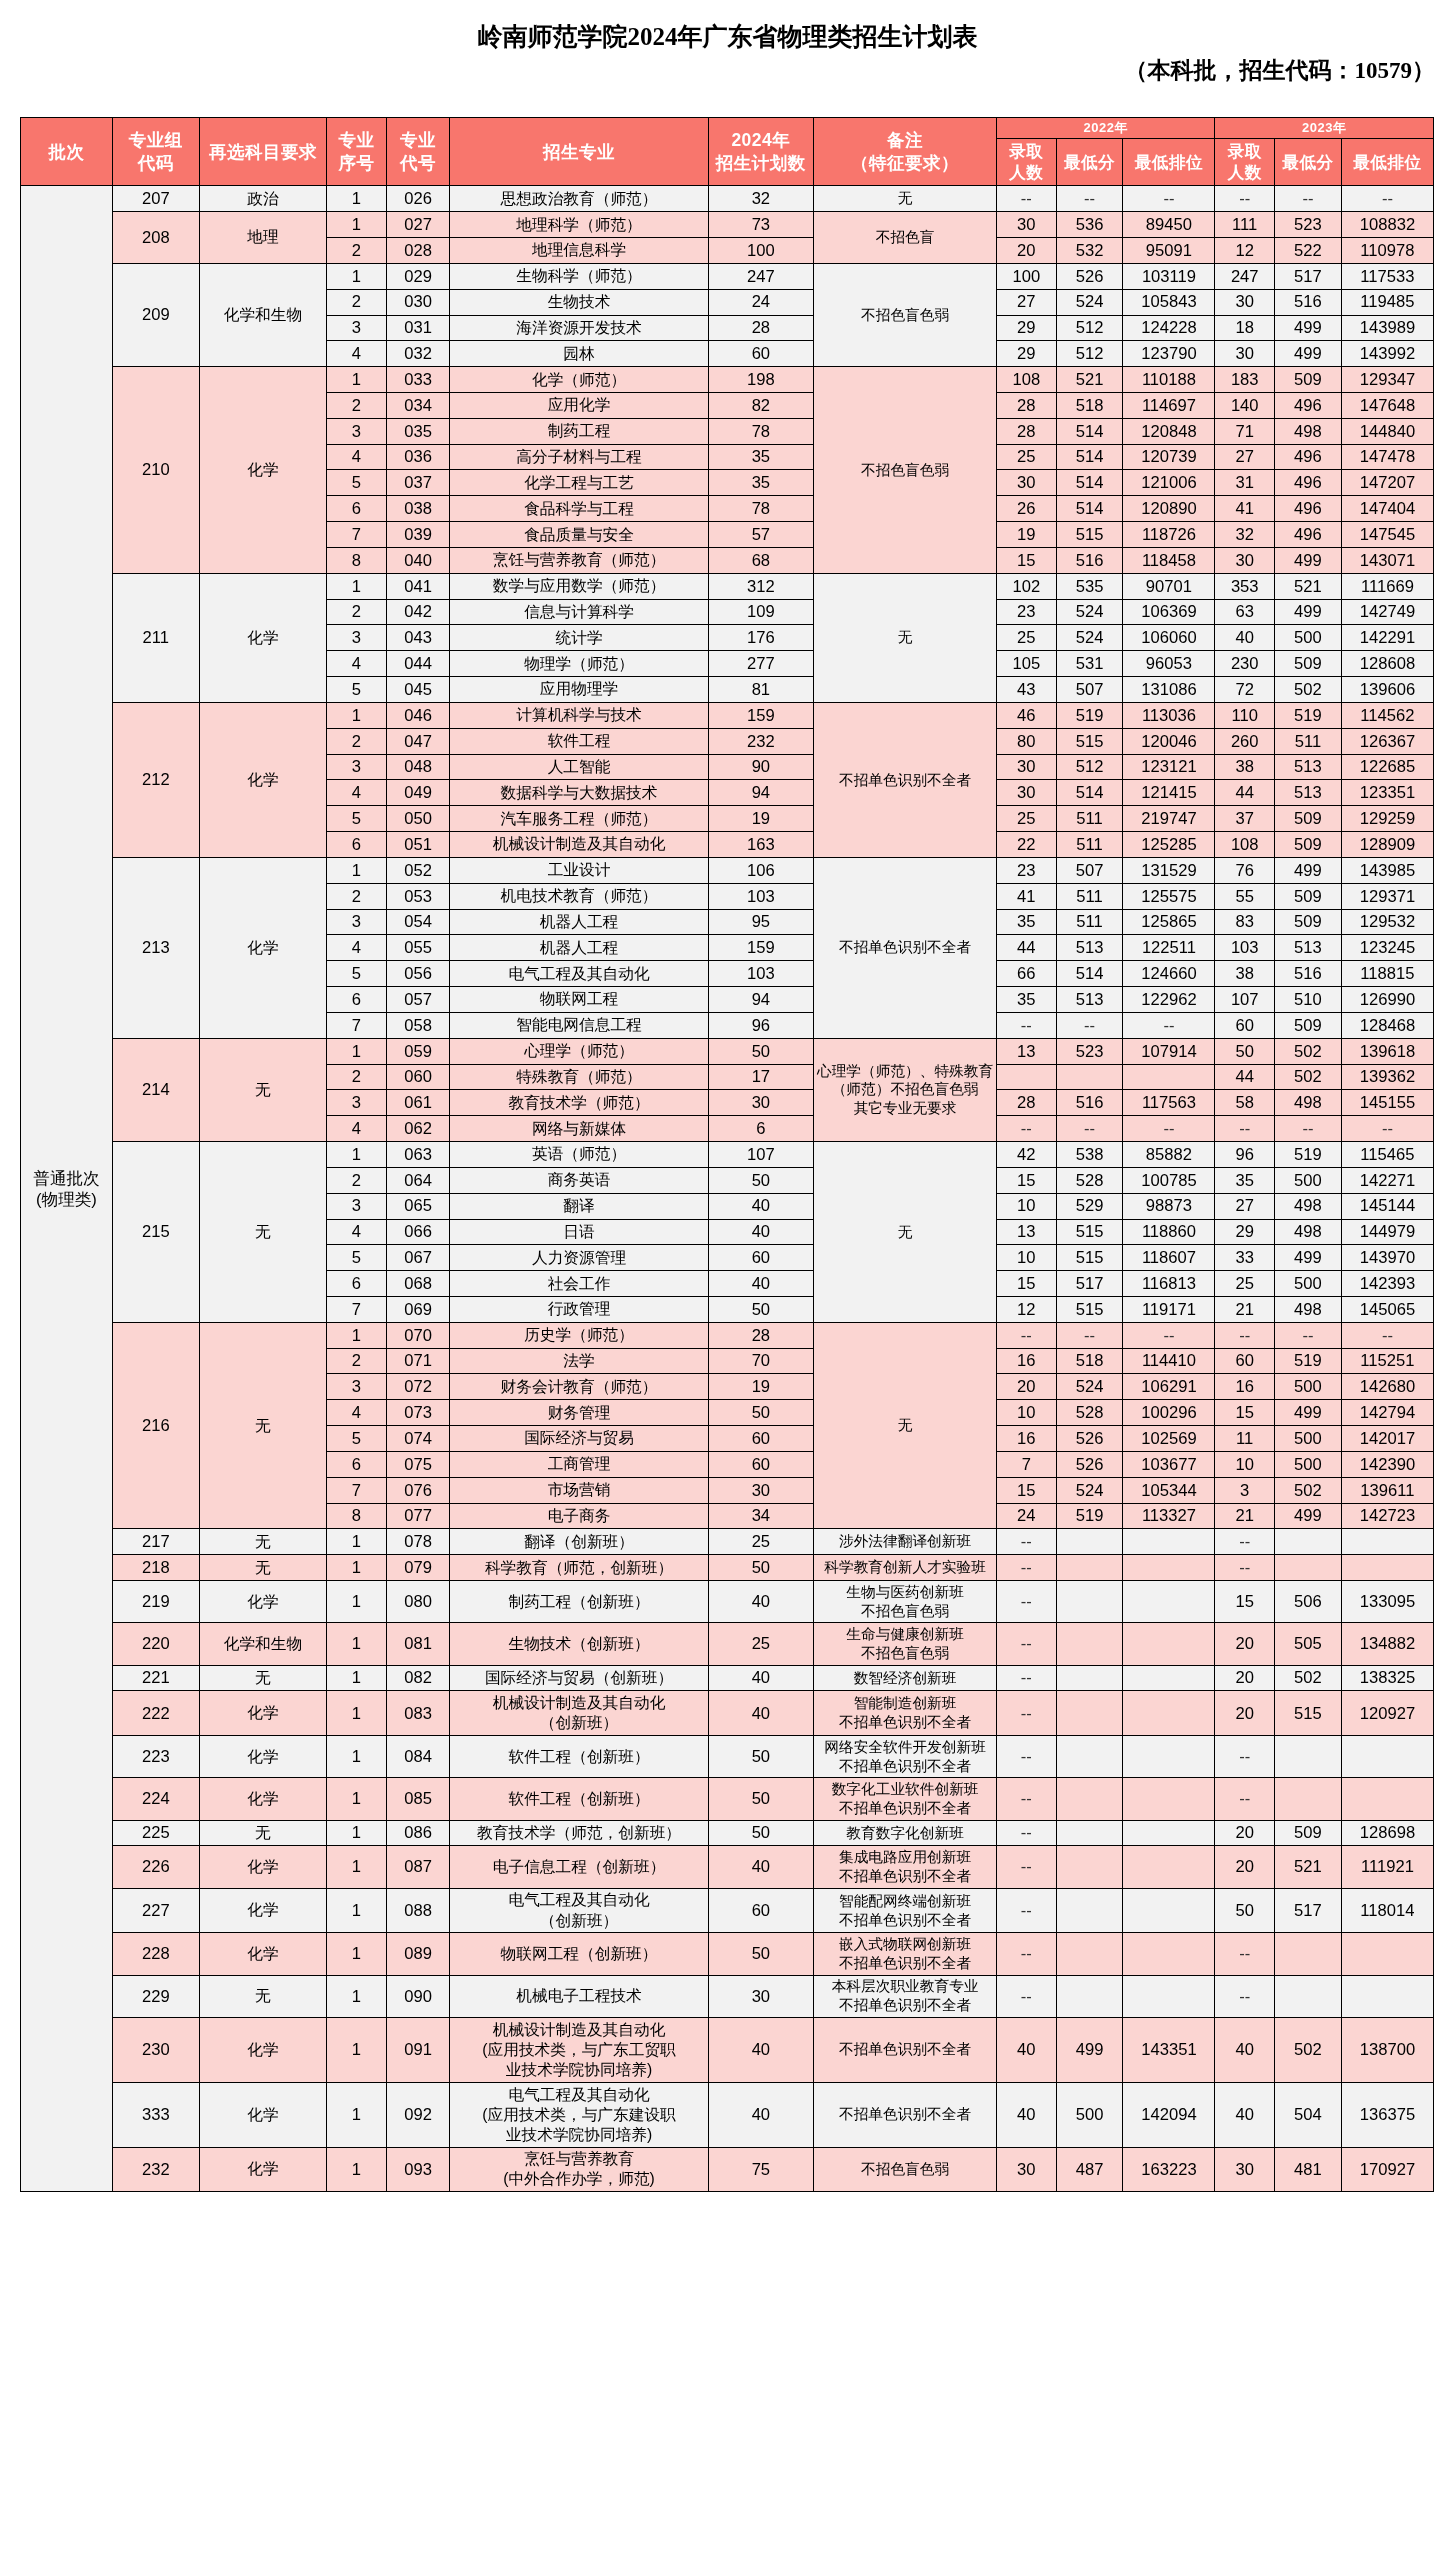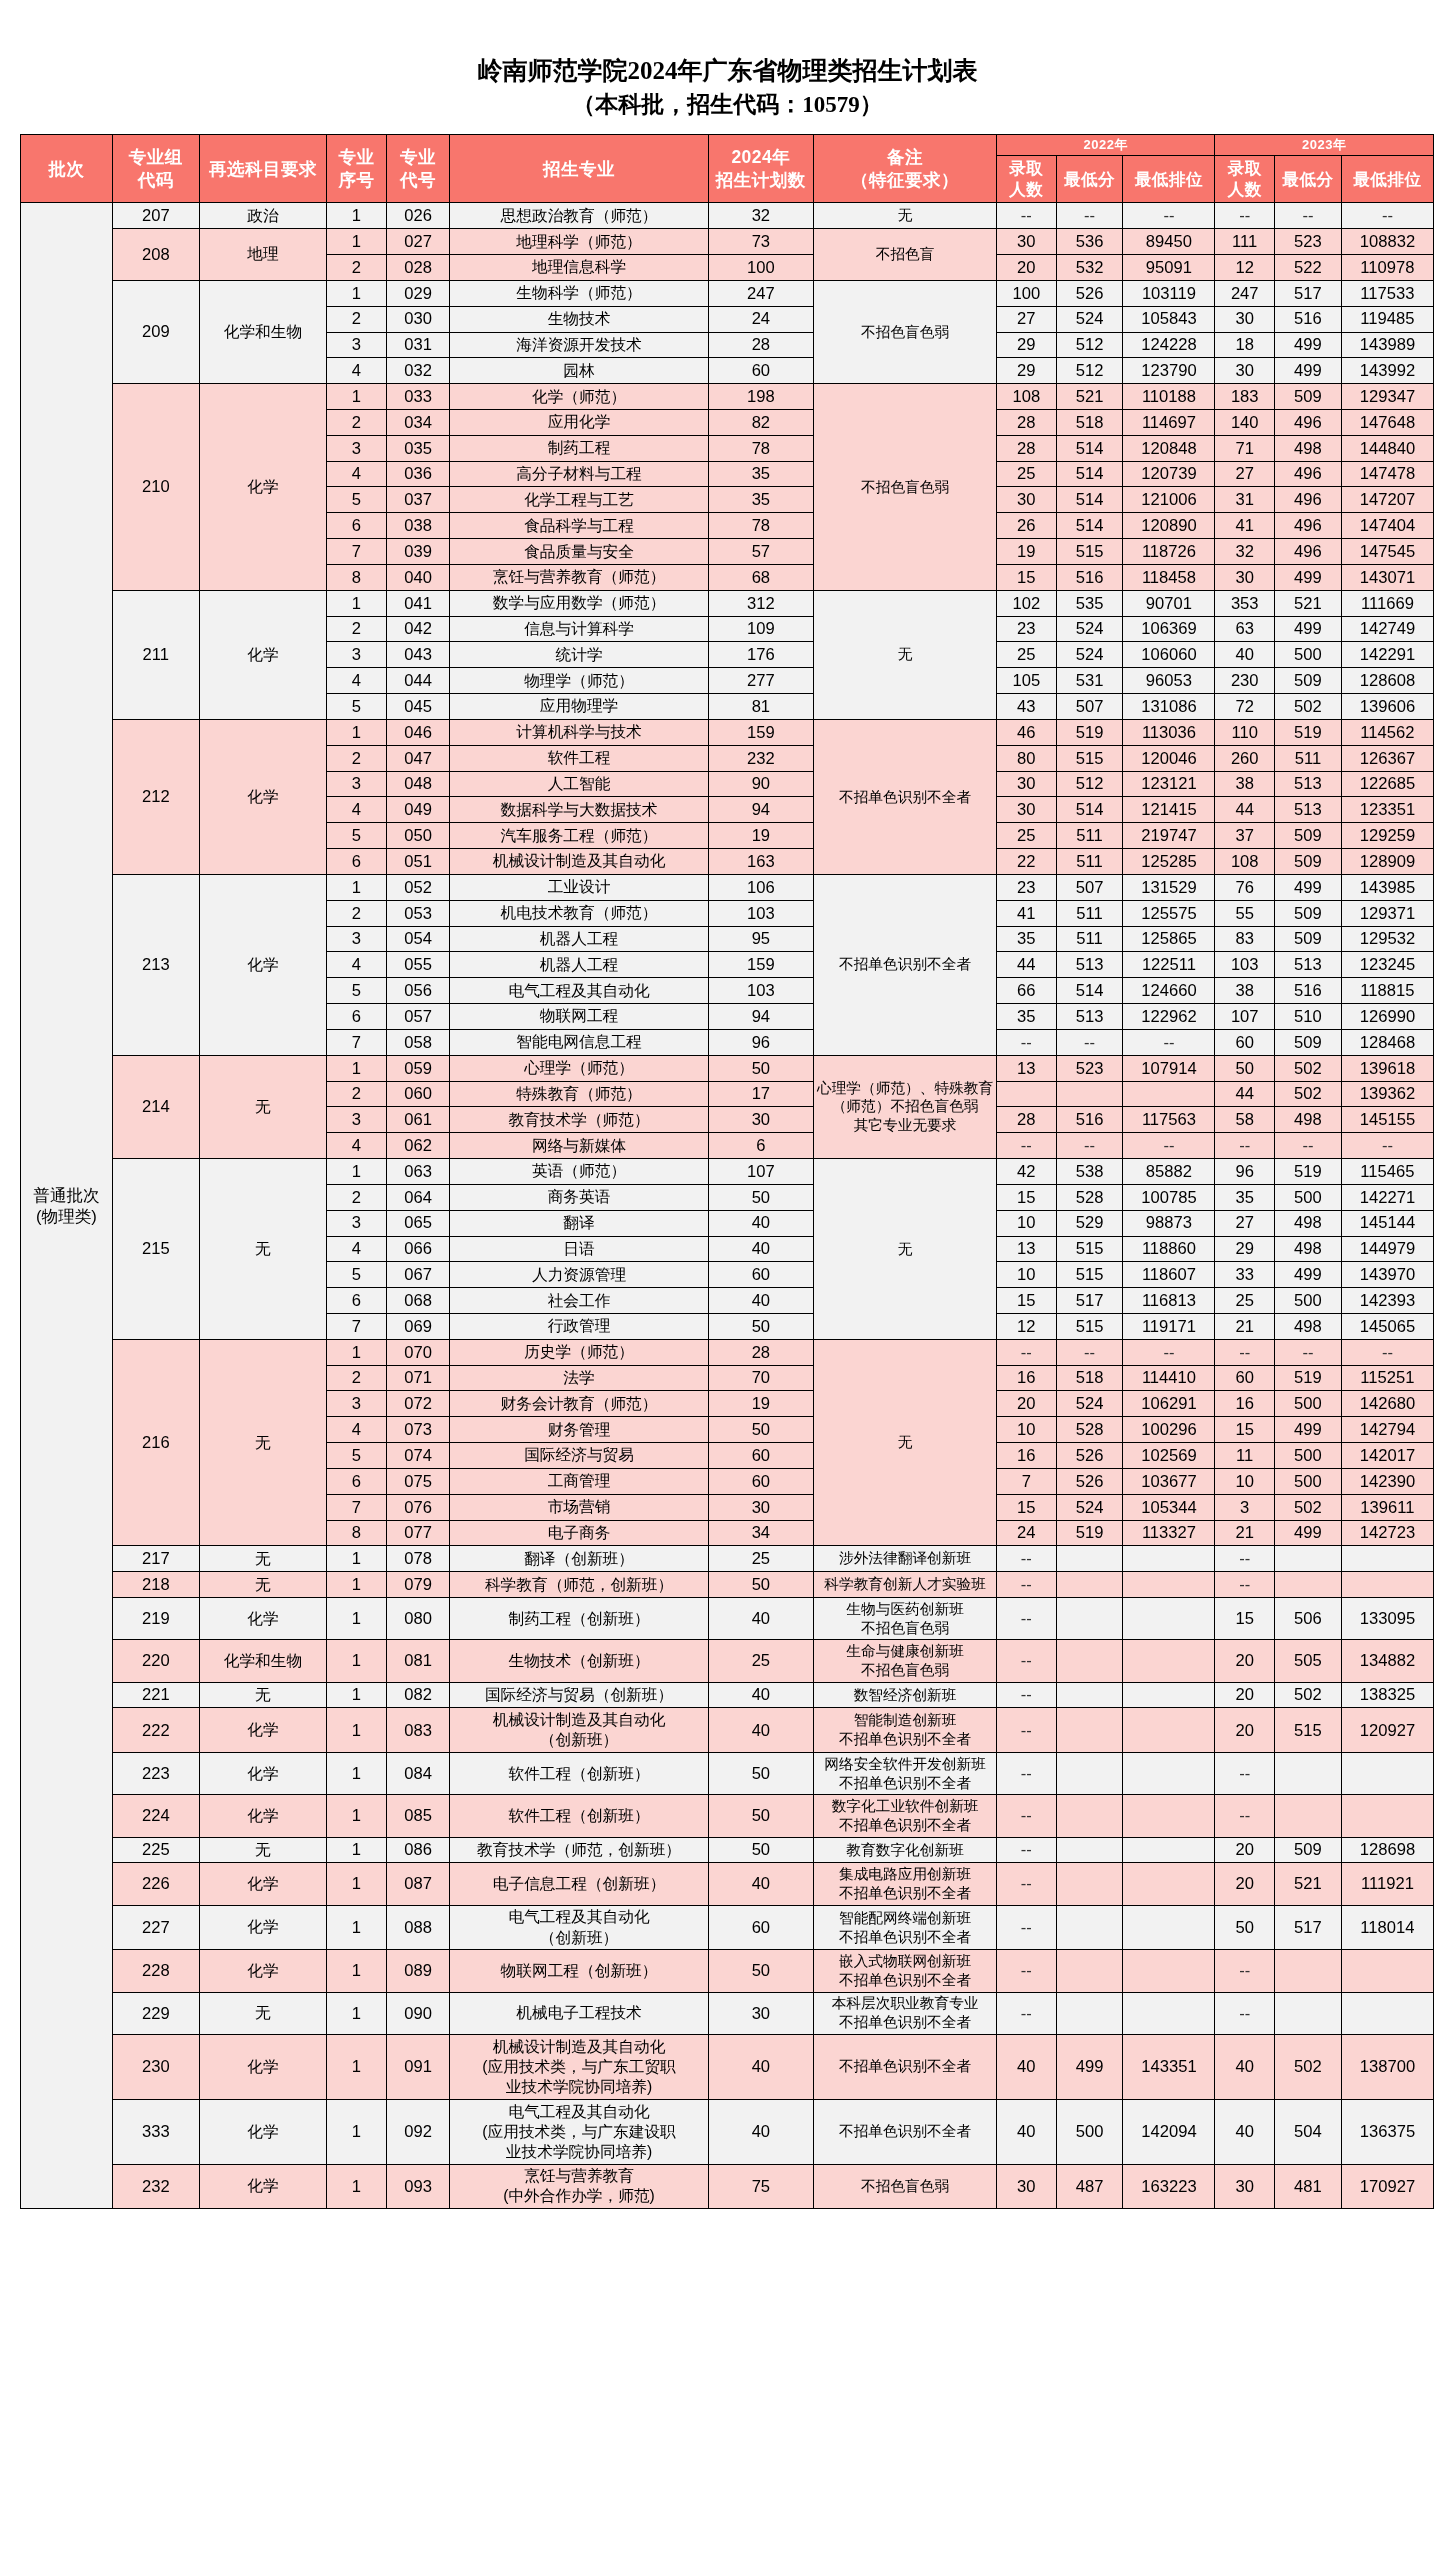--- a/index.html
+++ b/index.html
@@ -3,28 +3,28 @@
 <meta charset="utf-8">
 <style>
   html,body{margin:0;padding:0;background:#fff;}
   body{
     width:1455px;
     font-family:"Liberation Sans","DejaVu Sans",sans-serif;
     color:#000;
     -webkit-font-smoothing:antialiased;
   }
   .page{width:1455px;box-sizing:border-box;padding:0 20px 37px 20px;}
-  .title-block{text-align:center;padding-top:20px;padding-bottom:13px;margin-top:34px;}
+  .title-block{text-align:center;padding-top:20px;padding-bottom:30px;}
   .title-main{
     font-family:"Liberation Serif","DejaVu Serif",serif;
     font-size:25px;font-weight:bold;letter-spacing:0px;line-height:1.35;
   }
   .title-sub{
     font-family:"Liberation Serif","DejaVu Serif",serif;
-    font-size:23px;font-weight:bold;line-height:1.45;
+    font-size:23px;font-weight:bold;line-height:1.45;text-align:right;
   }
 
   table.plan{
     border-collapse:collapse;
     width:1414px;
     table-layout:fixed;
     font-size:15.7px;
   }
   table.plan th,table.plan td{
     border:0.9px solid #000;

